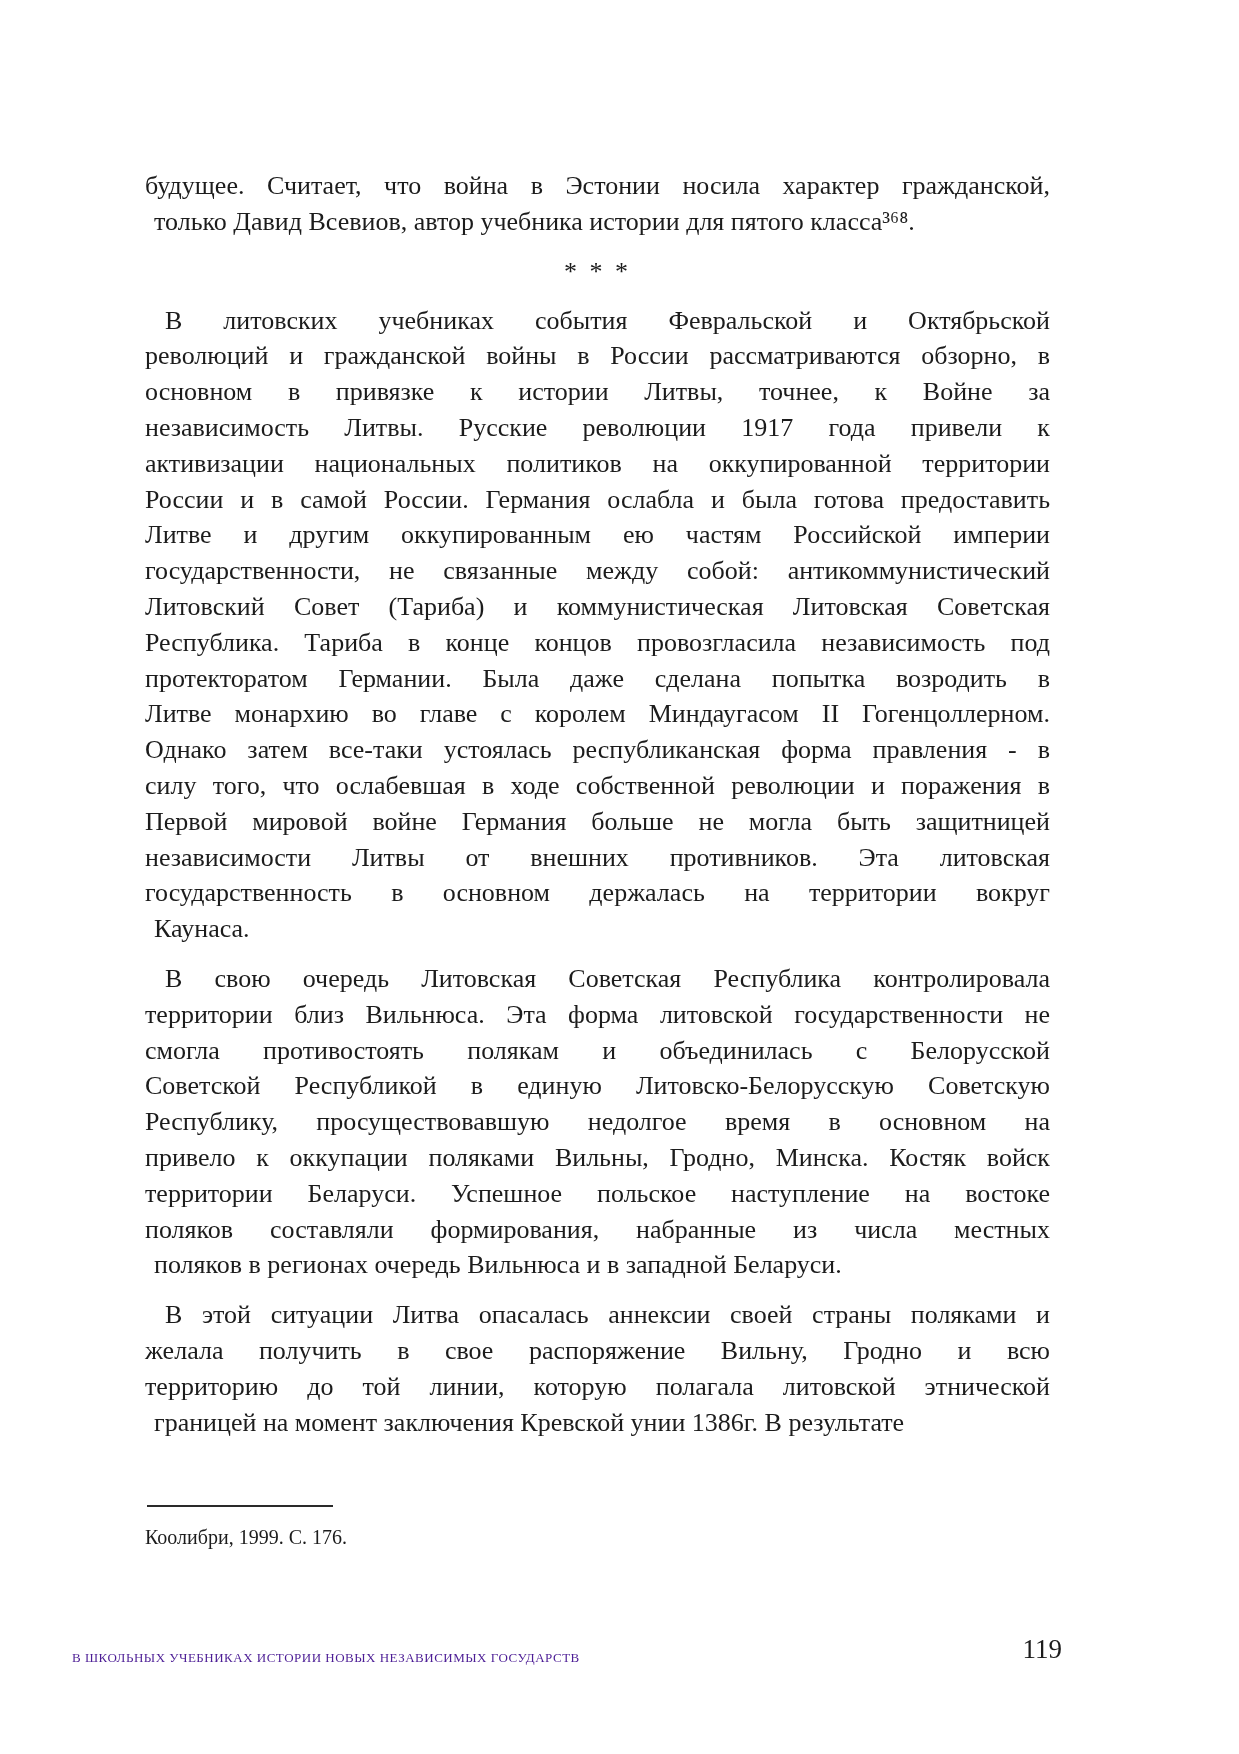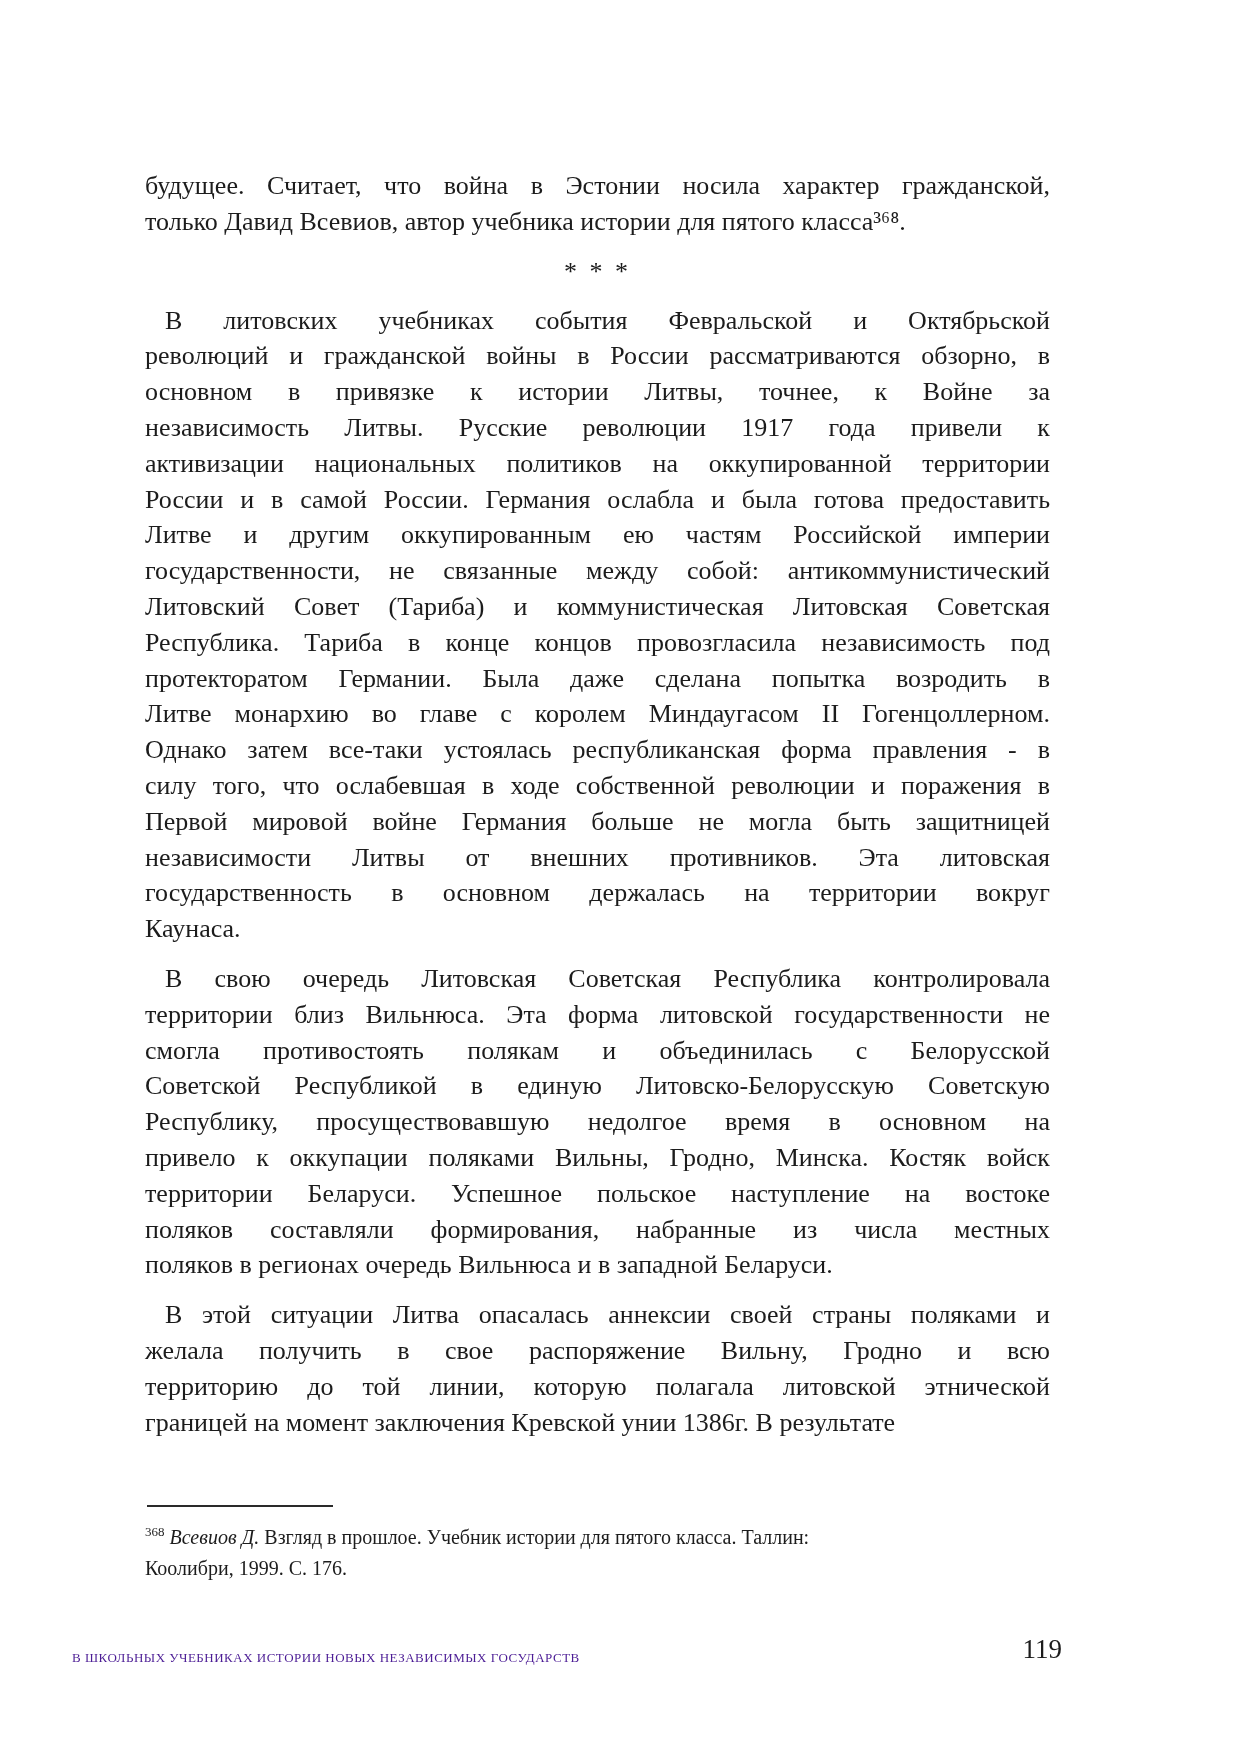--- a/index.html
+++ b/index.html
@@ -23,20 +23,21 @@
     line-height: 35.8px;
     margin: 0 0 14px 0;
   }
   .line {
     text-align: justify;
     text-align-last: justify;
   }
   .line.last {
     text-align-last: left;
     white-space: nowrap;
+    margin-left: 9px;
   }
   .line.first {
     text-indent: 20px;
   }
   .separator {
     font-size: 26px;
     line-height: 36px;
     text-align: center;
     letter-spacing: 3px;
     margin: 0 0 13px 0;
@@ -130,20 +131,19 @@
           <div class="line">желала получить в свое распоряжение Вильну, Гродно и всю</div>
           <div class="line">территорию до той линии, которую полагала литовской этнической</div>
           <div class="line last">границей на момент заключения Кревской унии 1386г. В результате</div>
         </div>
       </div>
   </div>
 
   <div class="footnote-rule"></div>
 
   <div class="footnote">
-    <div class="fn-line"><sup class="fn-marker">368</sup> <span class="fn-author">Всевиов Д.</span> <span>Взгляд в прошлое. Учебник истории для пятого класса. Таллин:</span></div>
     <div class="fn-line">Коолибри, 1999. С. 176.</div>
   </div>
 
   <div class="running-title">В ШКОЛЬНЫХ УЧЕБНИКАХ ИСТОРИИ НОВЫХ НЕЗАВИСИМЫХ ГОСУДАРСТВ</div>
   <div class="page-number">119</div>
 
 </div>
 
 </body></html>

